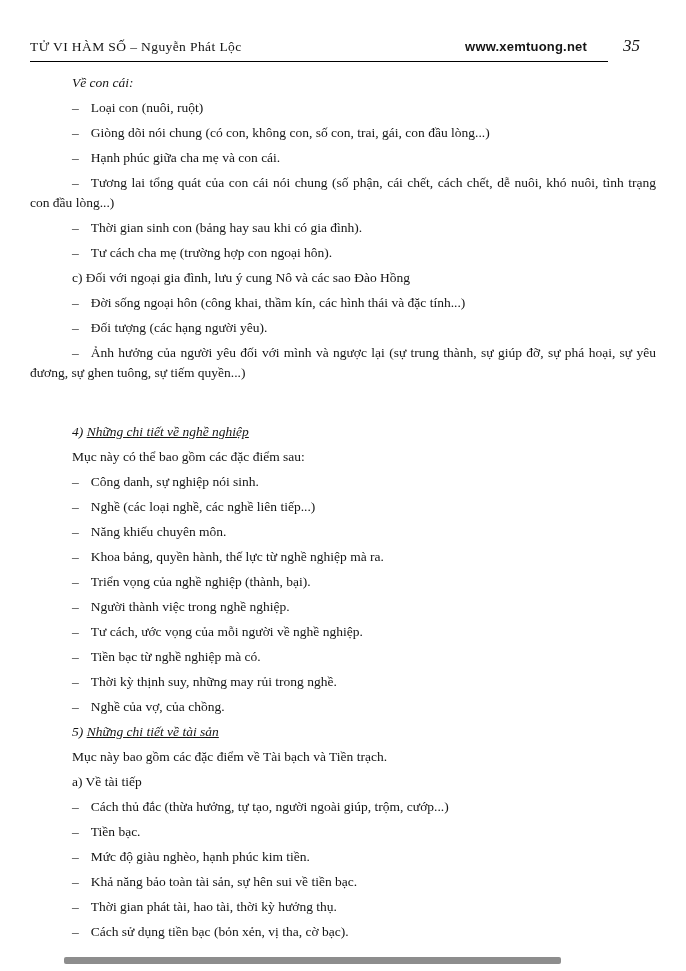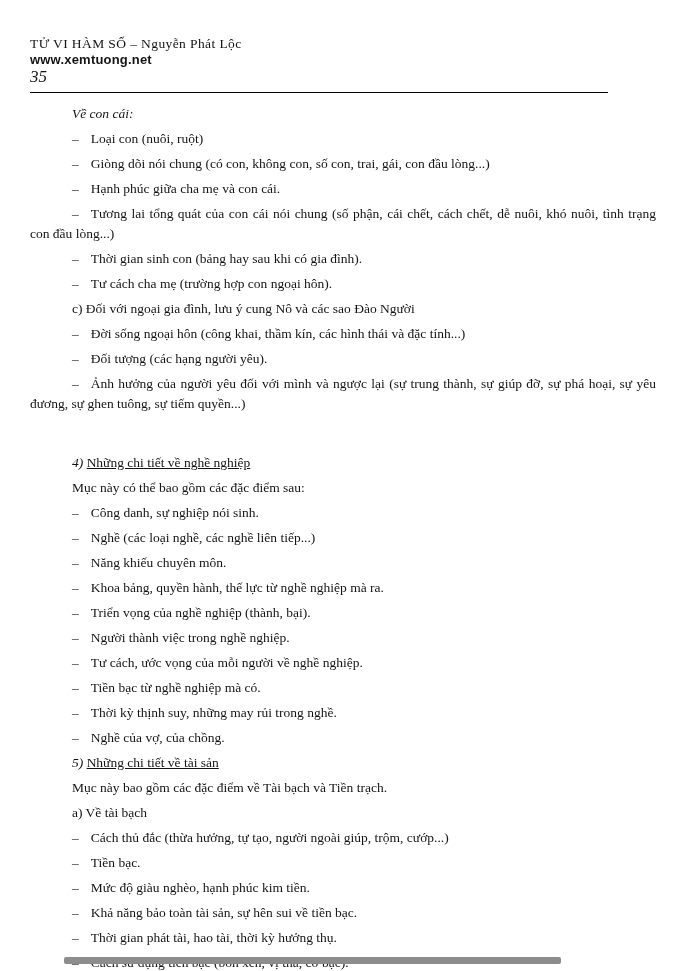--- a/index.html
+++ b/index.html
@@ -10,38 +10,37 @@
     overflow:hidden;
     font-family:"Liberation Serif","DejaVu Serif",serif;
     color:#141414;
   }
   
   .hdr{
     padding:36px 30px 0 30px;
     display:flex;
     align-items:baseline;
     white-space:nowrap;
-    flex-direction:column;
   }
   .hdr .book{
     flex:1 1 auto;
     font-size:13.5px;
     letter-spacing:.4px;
   }
   .hdr .site{
     font-family:"Liberation Sans","DejaVu Sans",sans-serif;
     font-weight:bold;
     font-size:13px;
     letter-spacing:.2px;
-    margin-right:28px;
+    margin-right:36px;
   }
   .hdr .pageno{
     font-size:17px;
     font-style:italic;
-    margin-right:1px;
+    margin-right:16px;
   }
   .rule{
     border:0;
     border-top:1.7px solid #000;
     margin:5px 78px 0 30px;
   }
   
   .content{
     padding:11px 30px 0 30px;
     font-size:13.5px;
@@ -55,20 +54,21 @@
   .dash{
     display:inline-block;
     text-indent:0;
     margin-right:12px;
   }
   .lead-u{
     font-style:italic;
   }
   .sec-num{font-style:italic;}
   .sec-u{
+    font-style:italic;
     text-decoration:underline;
   }
   .spacer{height:34px;}
   
   .bottom-bar{
     position:absolute;
     left:64px;top:957px;
     width:497px;height:7px;
     background:#8d8d8d;
     border-radius:2px;
@@ -85,40 +85,40 @@
 <hr class="rule">
 
 <div class="content" id="doc-content">
     <p class="para"><span class="lead-u">Về con cái:</span></p>
     <p class="para"><span class="dash">–</span><span>Loại con (nuôi, ruột)</span></p>
     <p class="para"><span class="dash">–</span><span>Giòng dõi nói chung (có con, không con, số con, trai, gái, con đầu lòng...)</span></p>
     <p class="para"><span class="dash">–</span><span>Hạnh phúc giữa cha mẹ và con cái.</span></p>
     <p class="para"><span class="dash">–</span><span>Tương lai tổng quát của con cái nói chung (số phận, cái chết, cách chết, dễ nuôi, khó nuôi, tình trạng con đầu lòng...)</span></p>
     <p class="para"><span class="dash">–</span><span>Thời gian sinh con (bảng hay sau khi có gia đình).</span></p>
     <p class="para"><span class="dash">–</span><span>Tư cách cha mẹ (trường hợp con ngoại hôn).</span></p>
-    <p class="para">c) Đối với ngoại gia đình, lưu ý cung Nô và các sao Đào Người</p>
+    <p class="para">c) Đối với ngoại gia đình, lưu ý cung Nô và các sao Đào Hồng</p>
     <p class="para"><span class="dash">–</span><span>Đời sống ngoại hôn (công khai, thầm kín, các hình thái và đặc tính...)</span></p>
     <p class="para"><span class="dash">–</span><span>Đối tượng (các hạng người yêu).</span></p>
     <p class="para"><span class="dash">–</span><span>Ảnh hưởng của người yêu đối với mình và ngược lại (sự trung thành, sự giúp đỡ, sự phá hoại, sự yêu đương, sự ghen tuông, sự tiếm quyền...)</span></p>
     <div class="spacer"></div>
     <p class="para"><span class="sec-num">4) </span><span class="sec-u">Những chi tiết về nghề nghiệp</span></p>
     <p class="para">Mục này có thể bao gồm các đặc điểm sau:</p>
     <p class="para"><span class="dash">–</span><span>Công danh, sự nghiệp nói sinh.</span></p>
     <p class="para"><span class="dash">–</span><span>Nghề (các loại nghề, các nghề liên tiếp...)</span></p>
     <p class="para"><span class="dash">–</span><span>Năng khiếu chuyên môn.</span></p>
     <p class="para"><span class="dash">–</span><span>Khoa bảng, quyền hành, thế lực từ nghề nghiệp mà ra.</span></p>
     <p class="para"><span class="dash">–</span><span>Triển vọng của nghề nghiệp (thành, bại).</span></p>
     <p class="para"><span class="dash">–</span><span>Người thành việc trong nghề nghiệp.</span></p>
     <p class="para"><span class="dash">–</span><span>Tư cách, ước vọng của mỗi người về nghề nghiệp.</span></p>
     <p class="para"><span class="dash">–</span><span>Tiền bạc từ nghề nghiệp mà có.</span></p>
     <p class="para"><span class="dash">–</span><span>Thời kỳ thịnh suy, những may rủi trong nghề.</span></p>
     <p class="para"><span class="dash">–</span><span>Nghề của vợ, của chồng.</span></p>
     <p class="para"><span class="sec-num">5) </span><span class="sec-u">Những chi tiết về tài sản</span></p>
     <p class="para">Mục này bao gồm các đặc điểm về Tài bạch và Tiền trạch.</p>
-    <p class="para">a) Về tài bạch</p>
+    <p class="para">a) Về tài tiếp</p>
     <p class="para"><span class="dash">–</span><span>Cách thủ đắc (thừa hưởng, tự tạo, người ngoài giúp, trộm, cướp...)</span></p>
     <p class="para"><span class="dash">–</span><span>Tiền bạc.</span></p>
     <p class="para"><span class="dash">–</span><span>Mức độ giàu nghèo, hạnh phúc kim tiền.</span></p>
     <p class="para"><span class="dash">–</span><span>Khả năng bảo toàn tài sản, sự hên sui về tiền bạc.</span></p>
     <p class="para"><span class="dash">–</span><span>Thời gian phát tài, hao tài, thời kỳ hưởng thụ.</span></p>
     <p class="para"><span class="dash">–</span><span>Cách sử dụng tiền bạc (bỏn xẻn, vị tha, cờ bạc).</span></p>
   </div>
 
 <div class="bottom-bar"></div>
 

